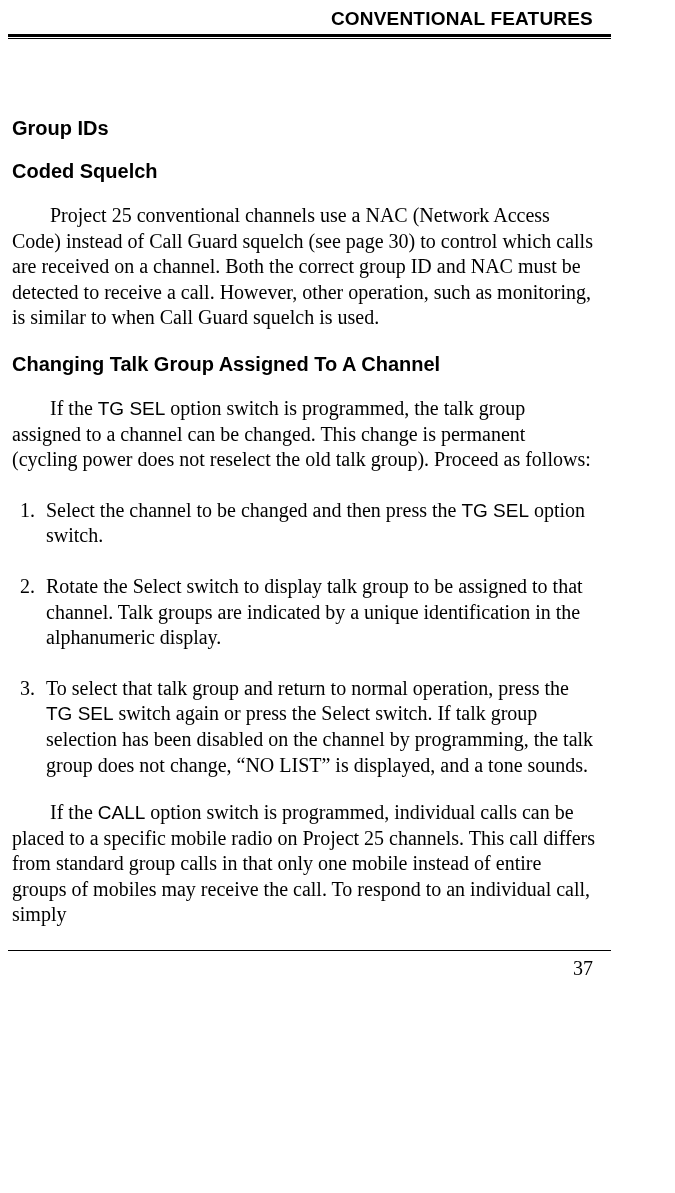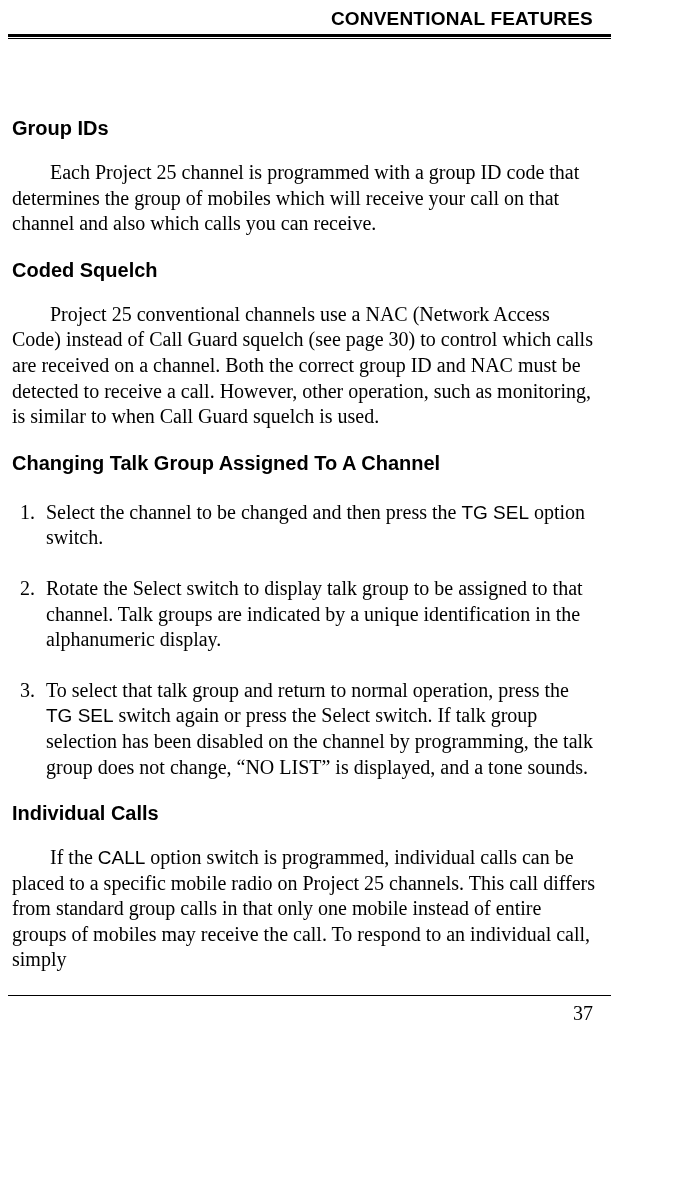--- a/index.html
+++ b/index.html
@@ -78,44 +78,43 @@
 <body>
 
 <div class="page">
   <div class="running-head">CONVENTIONAL FEATURES</div>
   <hr class="rule-thick">
   <hr class="rule-thin">
 
   <div class="content">
 
     <div class="h2">Group IDs</div>
-    <p class="para">
-      <span class="indent"></span><span>Each Project 25 channel is programmed with a group ID code that determines the group of mobiles which will receive your call on that channel and also which calls you can receive.</span>
-    </p>
 
     <div class="h2">Coded Squelch</div>
     <p class="para">
       <span class="indent"></span><span>Project 25 conventional channels use a NAC (Network Access Code) instead of Call Guard squelch (see page 30) to control which calls are received on a channel. Both the correct group ID and NAC must be detected to receive a call. However, other operation, such as monitoring, is similar to when Call Guard squelch is used.</span>
     </p>
 
     <div class="h2">Changing Talk Group Assigned To A Channel</div>
+    <p class="para">
+      <span class="indent"></span><span>If the </span><span class="sf">TG SEL</span><span> option switch is programmed, the talk group assigned to a channel can be changed. This change is permanent (cycling power does not reselect the old talk group). Proceed as follows:</span>
+    </p>
 
     <ol class="steps">
       <li>
         <span>Select the channel to be changed and then press the </span><span class="sf">TG SEL</span><span> option switch.</span>
       </li>
       <li>
         <span>Rotate the Select switch to display talk group to be assigned to that channel. Talk groups are indicated by a unique identification in the alphanumeric display.</span>
       </li>
       <li>
         <span>To select that talk group and return to normal operation, press the </span><span class="sf">TG SEL</span><span> switch again or press the Select switch. If talk group selection has been disabled on the channel by programming, the talk group does not change, “NO LIST” is displayed, and a tone sounds.</span>
       </li>
     </ol>
 
-    <div class="h2">Individual Calls</div>
     <p class="para" style="">
       <span class="indent"></span><span>If the </span><span class="sf">CALL</span><span> option switch is programmed, individual calls can be placed to a specific mobile radio on Project 25 channels. This call differs from standard group calls in that only one mobile instead of entire groups of mobiles may receive the call. To respond to an individual call, simply</span>
     </p>
 
   </div>
 
   <hr class="rule-thin">
   <div class="pagenum">37</div>
 </div>
 

